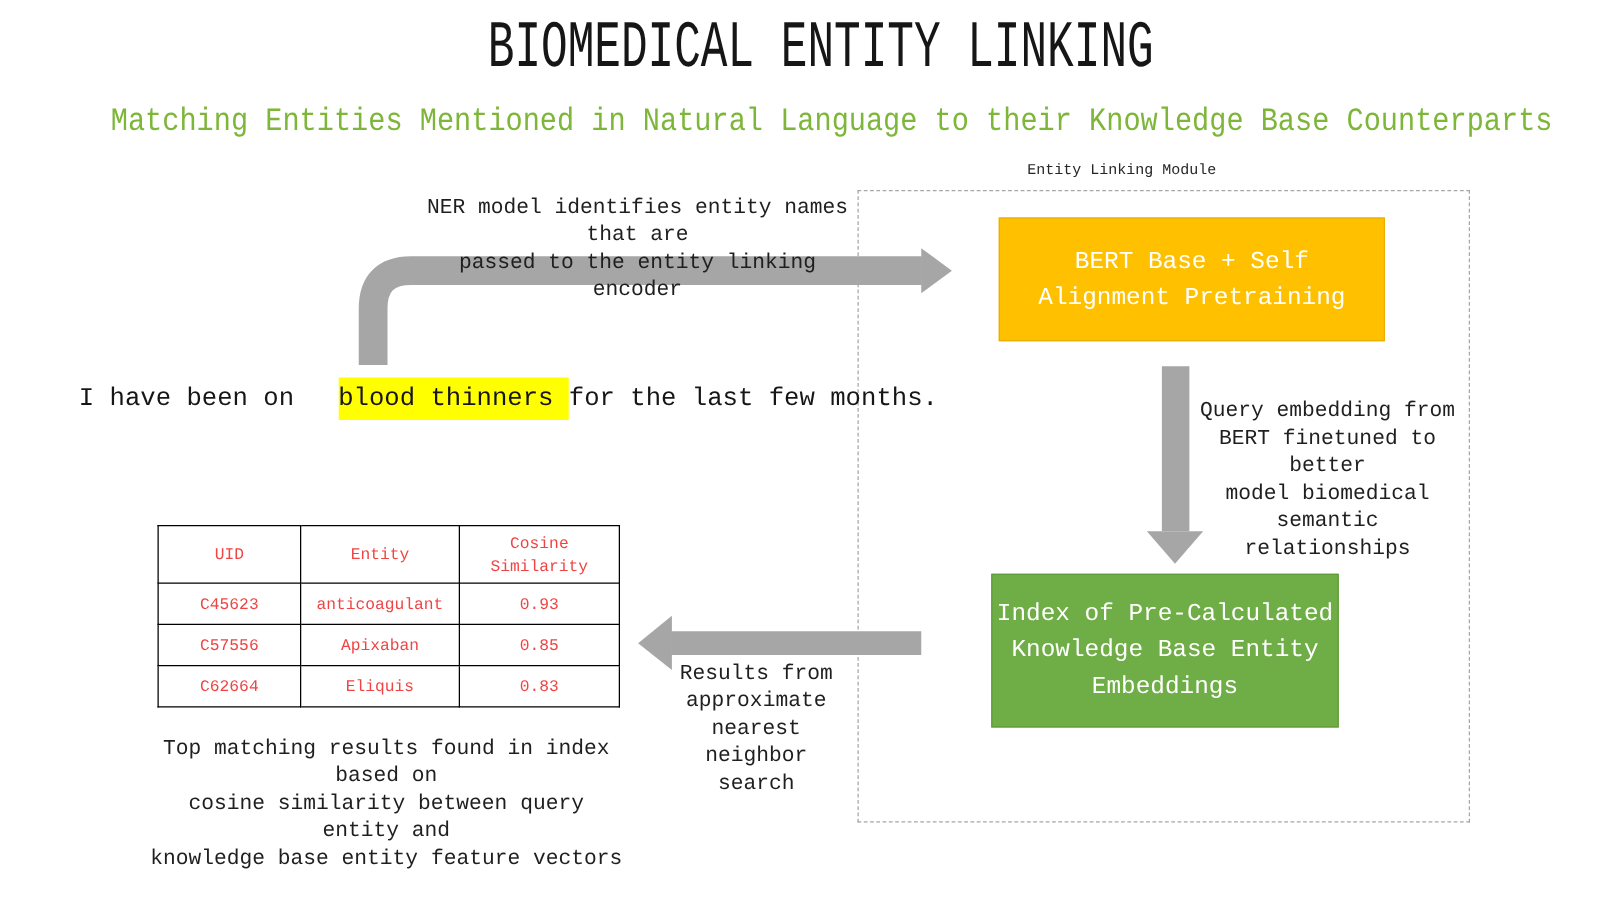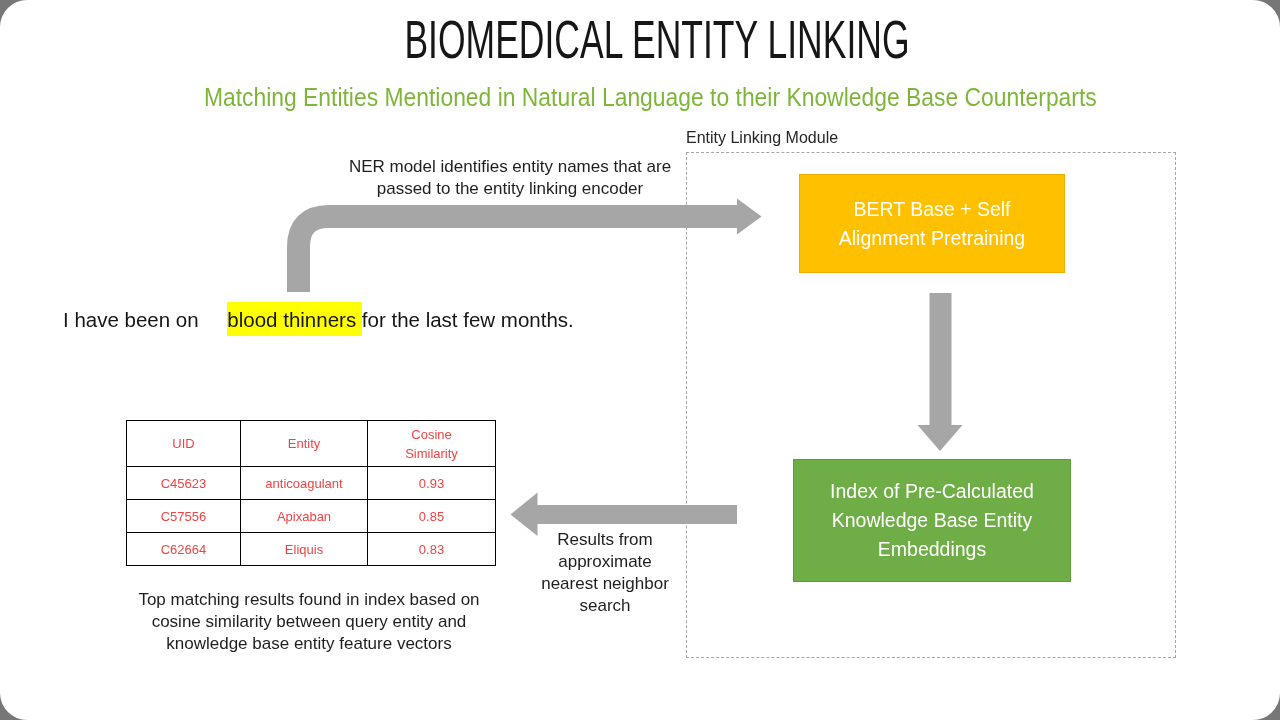--- a/index.html
+++ b/index.html
@@ -8,43 +8,43 @@
     --index-fill:#6FAD46;
     --index-border:#5F9C39;
     --subtitle-green:#7EB63A;
     --arrow-gray:#A6A6A6;
     --highlight-yellow:#FFFF00;
     --ink:#1A1A1A;
   }
   html,body{margin:0;padding:0;background:#777;}
   .slide{
     position:relative;width:1280px;height:720px;background:#FFFFFF;
-    font-family:Liberation Sans, sans-serif;color:var(--ink);overflow:hidden;border-radius:27px;
+    font-family:Liberation Mono, monospace;color:var(--ink);overflow:hidden;
   }
   .title-wrap{position:absolute;top:13px;left:17px;width:1280px;text-align:center;}
   .title{
     display:inline-block;font-size:53px;line-height:1;font-weight:400;
     white-space:nowrap;transform:scaleX(0.67);transform-origin:center;color:#161616;
   }
   .subtitle-wrap{position:absolute;top:83px;left:10px;width:1280px;text-align:center;}
   .subtitle{
     display:inline-block;font-size:26px;line-height:1.1;font-weight:400;
     white-space:nowrap;transform:scaleX(0.88);transform-origin:center;color:var(--subtitle-green);
   }
-  .module-label{position:absolute;left:686px;top:129px;width:491px;text-align:left;font-size:16px;color:#262626;}
+  .module-label{position:absolute;left:652px;top:129px;width:491px;text-align:center;font-size:12px;color:#262626;}
   .dashed-box{position:absolute;left:686px;top:152px;width:490px;height:506px;border:1px dashed var(--arrow-gray);box-sizing:border-box;}
   .arrows{position:absolute;left:0;top:0;width:1280px;height:720px;pointer-events:none;}
   .arrow-fill{fill:var(--arrow-gray);}
   .arrow-line{stroke:var(--arrow-gray);stroke-width:23;fill:none;}
   .node{
     position:absolute;display:flex;align-items:center;justify-content:center;
     text-align:center;color:#FFFFFF;font-size:19.5px;line-height:29px;
     white-space:pre-line;box-sizing:border-box;
   }
-  .bert-box{left:799px;top:174px;width:266px;height:99px;background:var(--bert-fill);border:1px solid var(--bert-border);}
+  .bert-box{left:799px;top:174px;width:309px;height:99px;background:var(--bert-fill);border:1px solid var(--bert-border);}
   .index-box{left:793px;top:459px;width:278px;height:123px;background:var(--index-fill);border:1px solid var(--index-border);}
   .note{position:absolute;text-align:center;font-size:17px;line-height:22px;color:#1F1F1F;white-space:pre-line;}
   .ner-note{left:330px;top:156px;width:360px;}
   .query-note{left:952px;top:319px;width:220px;}
   .results-note{left:525px;top:529px;width:160px;}
   .caption{left:120px;top:589px;width:378px;}
   .sentence{position:absolute;left:63px;top:302px;font-size:20.5px;line-height:36px;color:#161616;white-space:pre;}
   .hl{background:var(--highlight-yellow);padding:6px 0 5px;margin-left:23px;}
   .results-table{
     position:absolute;left:126px;top:420px;border-collapse:collapse;table-layout:fixed;
@@ -98,20 +98,24 @@
   </div>
 
   <div class="node index-box">
     <span>Index of Pre-Calculated
 Knowledge Base Entity
 Embeddings</span>
   </div>
 
   <div class="note ner-note">NER model identifies entity names that are
 passed to the entity linking encoder</div>
+  <div class="note query-note">Query embedding from
+BERT finetuned to better
+model biomedical semantic
+relationships</div>
   <div class="note caption">Top matching results found in index based on
 cosine similarity between query entity and
 knowledge base entity feature vectors</div>
   <div class="note results-note">Results from
 approximate
 nearest neighbor
 search</div>
 
   <div class="sentence"><span>I have been on </span><span class="hl">blood thinners </span><span>for the last few months.</span></div>
 

